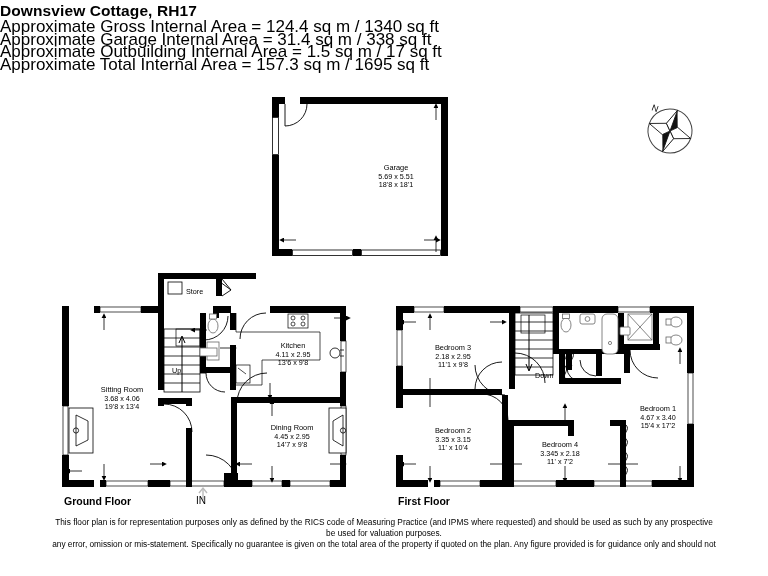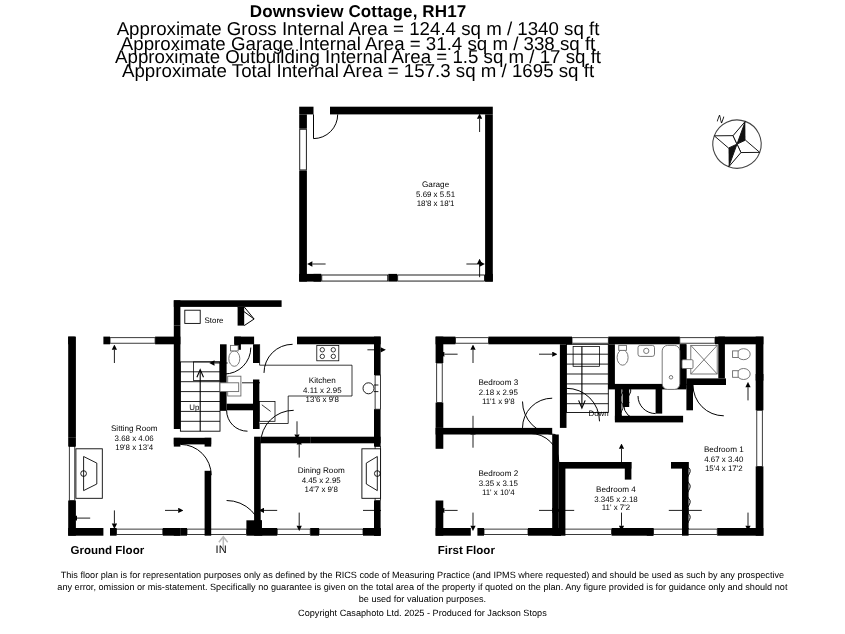--- a/index.html
+++ b/index.html
@@ -15,21 +15,21 @@
     color: #000000;
     overflow: hidden;
   }
 
   
   #header {
     position: absolute;
     left: 0;
     top: 2px;
     width: 651px;
-    text-align: center;
+    text-align: left;
   }
   #title {
     font-size: 15.5px;
     font-weight: bold;
     letter-spacing: 0.1px;
     line-height: 18px;
     margin: 0 0 1px 0;
   }
   .area-line {
     font-size: 17px;
@@ -561,16 +561,15 @@
 <div class="small-label" style="left:186px; top:287px;">Store</div>
 <div class="small-label" style="left:172px; top:366px;">Up</div>
 <div class="small-label" style="left:535px; top:371px;">Down</div>
 
 <div class="floor-label" id="label-ground">Ground Floor</div>
 <div class="floor-label" id="label-first">First Floor</div>
 <div id="label-in">IN</div>
 
 <div id="footer">
   <div class="foot-line">This floor plan is for representation purposes only as defined by the RICS code of Measuring Practice (and IPMS where requested) and should be used as such by any prospective</div>
+  <div class="foot-line">be used for valuation purposes.</div>
   <div class="foot-line">any error, omission or mis-statement. Specifically no guarantee is given on the total area of the property if quoted on the plan. Any figure provided is for guidance only and should not</div>
-  <div class="foot-line">be used for valuation purposes.</div>
-  <div id="copyright">Copyright Casaphoto Ltd. 2025 - Produced for Jackson Stops</div>
 </div>
 
 </body></html>

